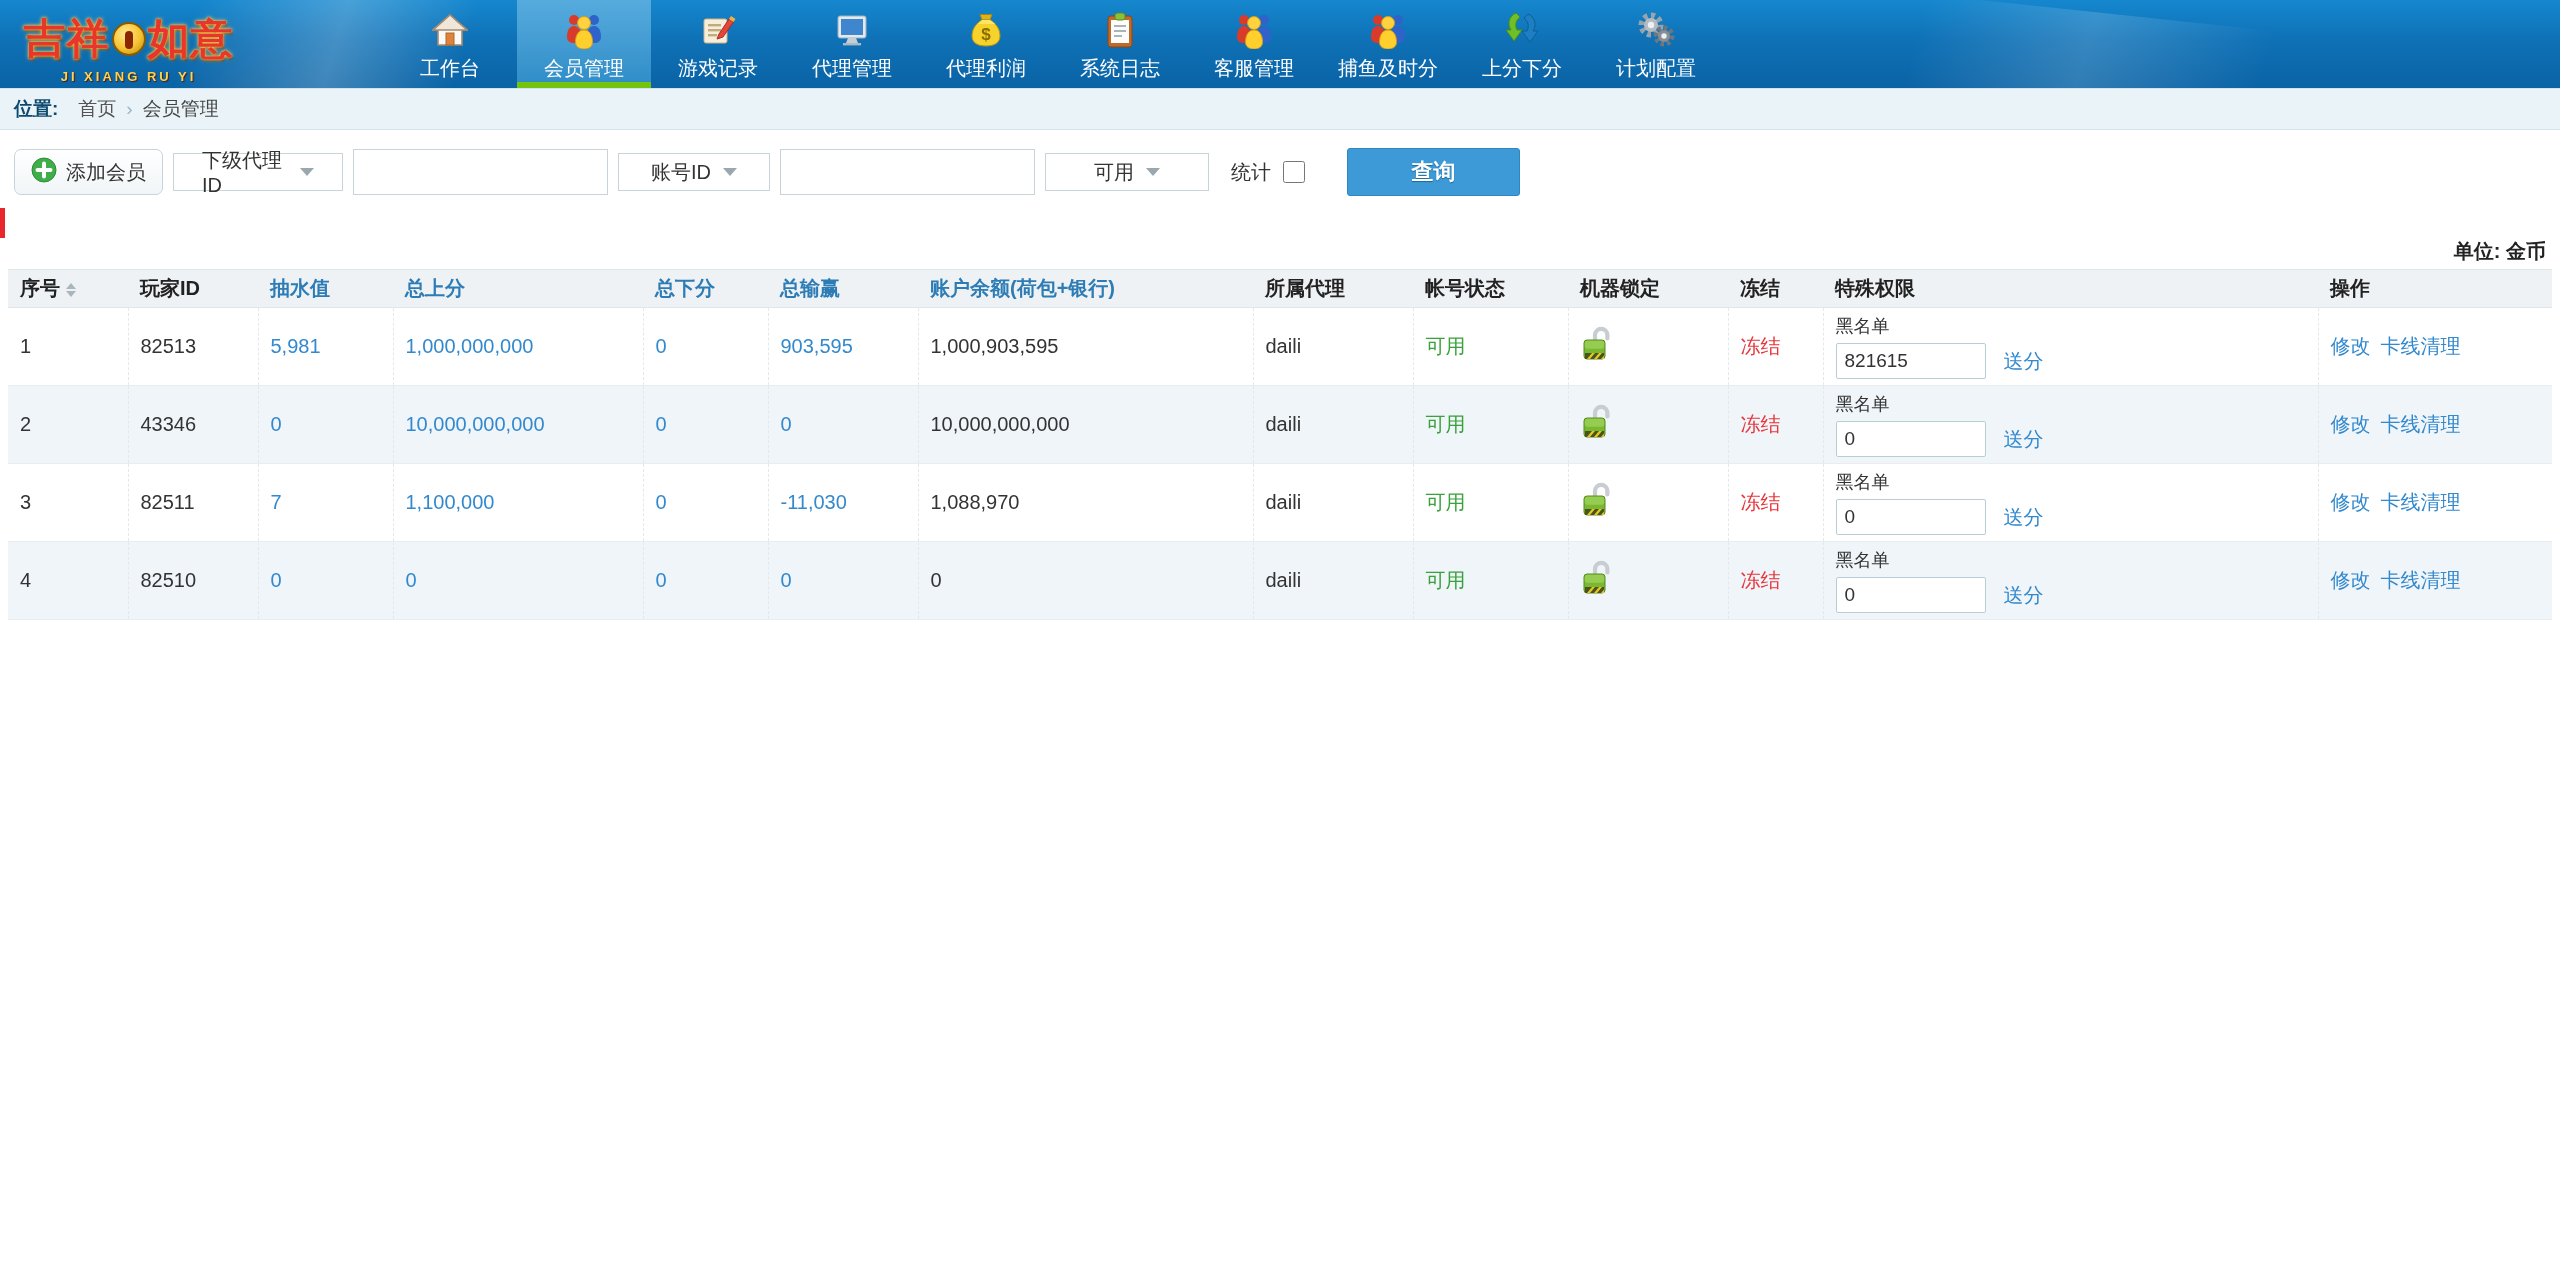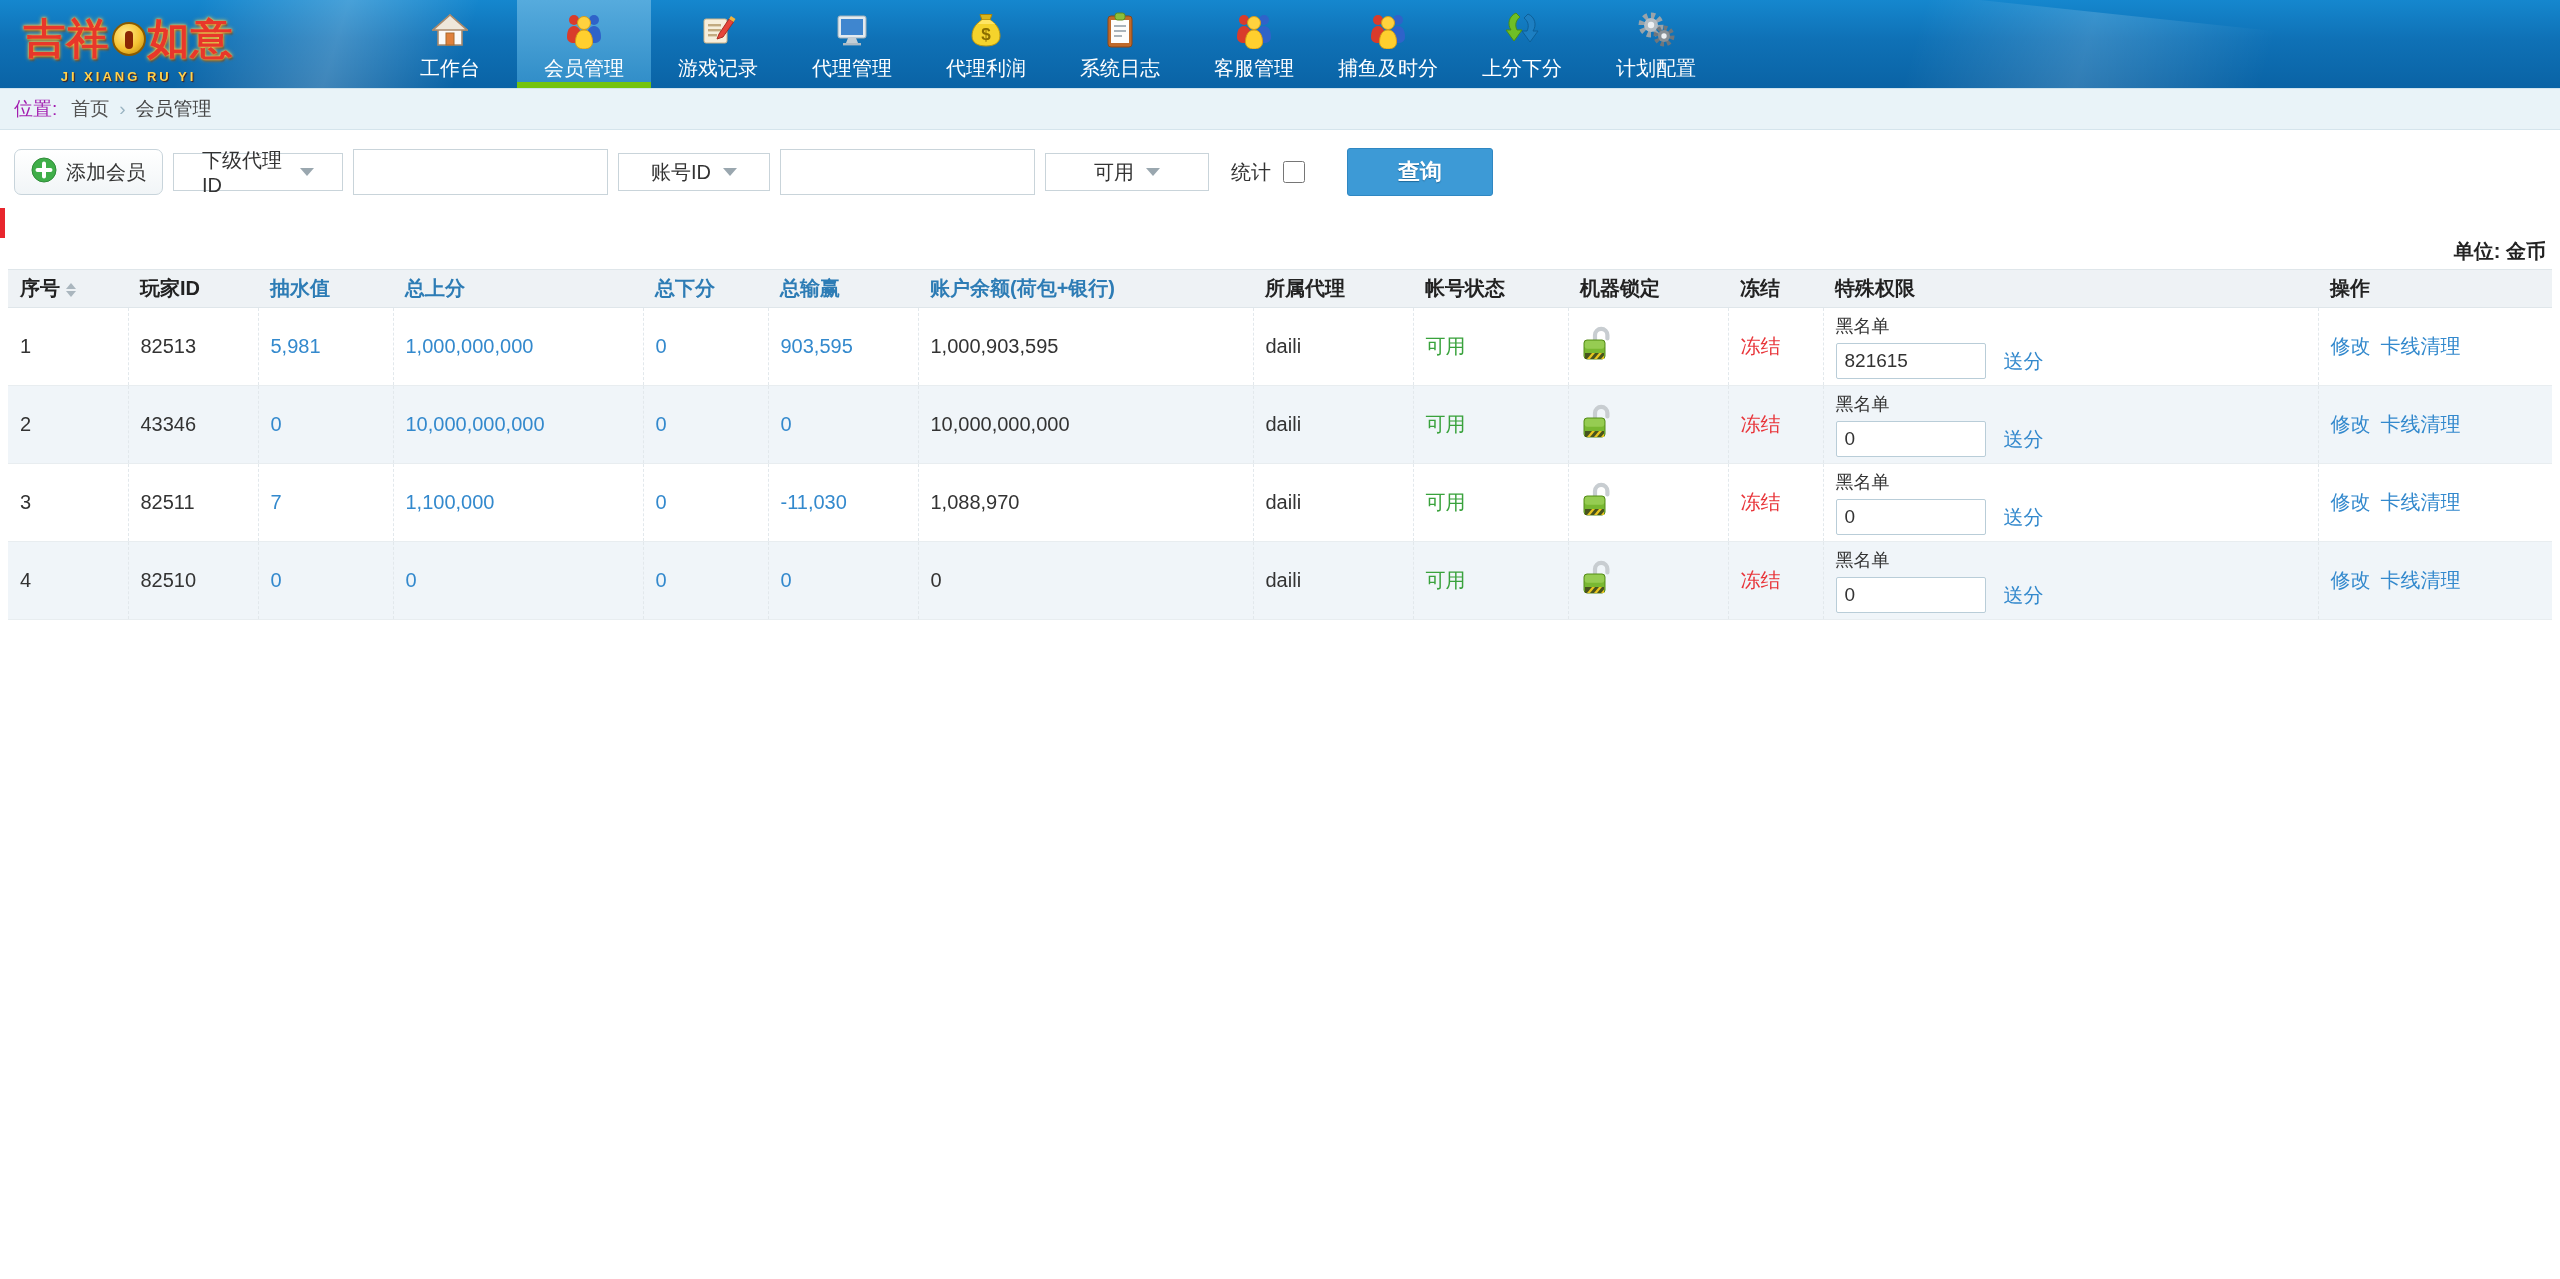--- a/index.html
+++ b/index.html
@@ -43,39 +43,39 @@
   .top-links .tlink { cursor:pointer; }
   .top-links .tdiv { margin:0 12px; color:rgba(255,255,255,.55); }
   .balance-pill { margin-top:9px; display:flex; align-items:center; gap:9px;
     background:rgba(6,48,82,.55); border-radius:19px; padding:6px 16px; color:#fff; font-size:20px; }
   .balance-badge { background:#e01216; color:#fff; border-radius:4px; padding:1px 10px;
     font-size:18px; font-weight:bold; cursor:pointer; }
 
   
   .breadcrumb { height:42px; background:#e9f3f8; border-top:1px solid #cfe4ee; border-bottom:1px solid #d5e4ec;
     display:flex; align-items:center; padding-left:14px; font-size:19px; color:#777; }
-  .breadcrumb .bc-prefix { font-weight:normal; color:#a21caf; margin-right:14px; }
+  .breadcrumb .bc-prefix { font-weight:bold; color:#0c4a6e; margin-right:20px; }
   .breadcrumb .bc-link { color:#555; cursor:pointer; }
   .breadcrumb .bc-sep { margin:0 10px; color:#9ab4c2; }
   .breadcrumb .bc-current { color:#444; }
 
   
   .toolbar { display:flex; align-items:center; margin:18px 0 0 14px; gap:10px; }
   .btn-add { display:inline-flex; align-items:center; gap:9px; height:46px; padding:0 16px;
     background:linear-gradient(180deg,#ffffff,#f1f5f7); border:1px solid #c8d4db; border-radius:7px;
     font-size:20px; color:#333; cursor:pointer; }
   .sel { height:38px; border:1px solid #c9d4da; background:#fff; display:inline-flex; align-items:center;
     justify-content:center; padding:0 28px; font-size:20px; color:#333; cursor:pointer; }
   .sel .caret { width:0; height:0; border-left:7px solid transparent; border-right:7px solid transparent;
     border-top:8px solid #9aa7af; margin-left:12px; }
   .sel1 { width:170px; } .sel2 { width:152px; } .sel3 { width:164px; }
   .tb-input { height:46px; width:255px; border:1px solid #c9d4da; font-size:20px; padding:0 10px; color:#333; }
   .stats-wrap { display:flex; align-items:center; gap:12px; margin-left:12px; font-size:20px; color:#333; }
   .stats-wrap input { width:22px; height:22px; cursor:pointer; }
-  .btn-search { margin-left:32px; width:146px; height:48px; background:#3d9ad6; border:1px solid #2f87c2;
+  .btn-search { margin-left:32px; width:173px; height:48px; background:#3d9ad6; border:1px solid #2f87c2;
     border-radius:3px; color:#fff; font-size:22px; font-weight:bold; cursor:pointer;
     text-shadow:0 1px 1px rgba(0,60,100,.5); }
 
   
   .notice-strip { margin-top:12px; height:30px; border-left:5px solid #e8262d; background:#fff; }
 
   
   .unit-label { text-align:right; font-size:20px; font-weight:bold; color:#222; margin:0 14px 4px 0; }
 
   

